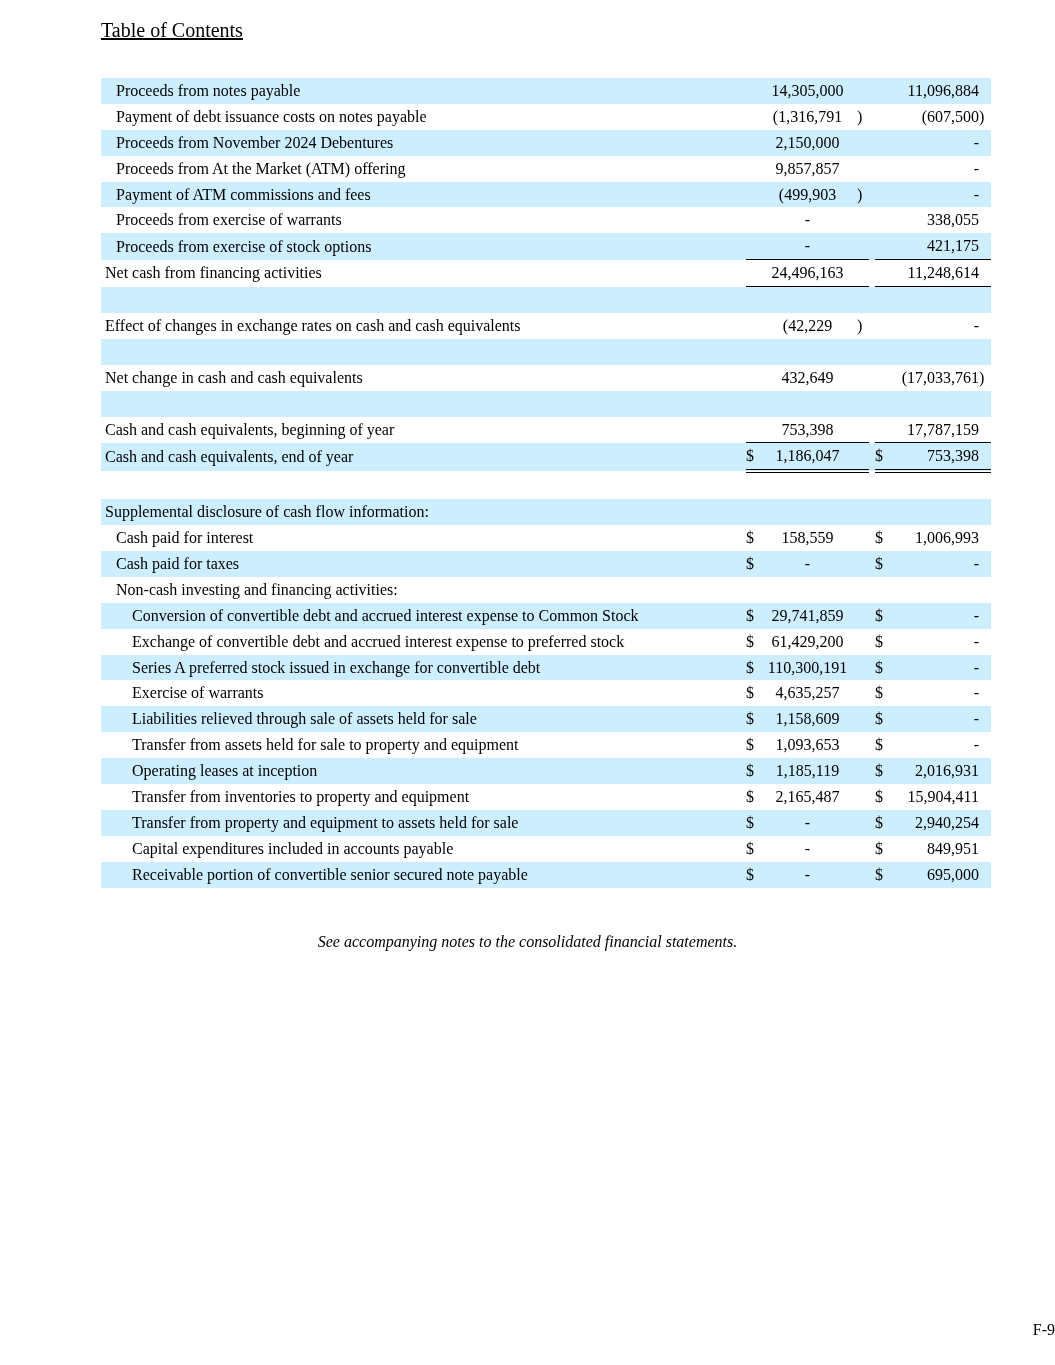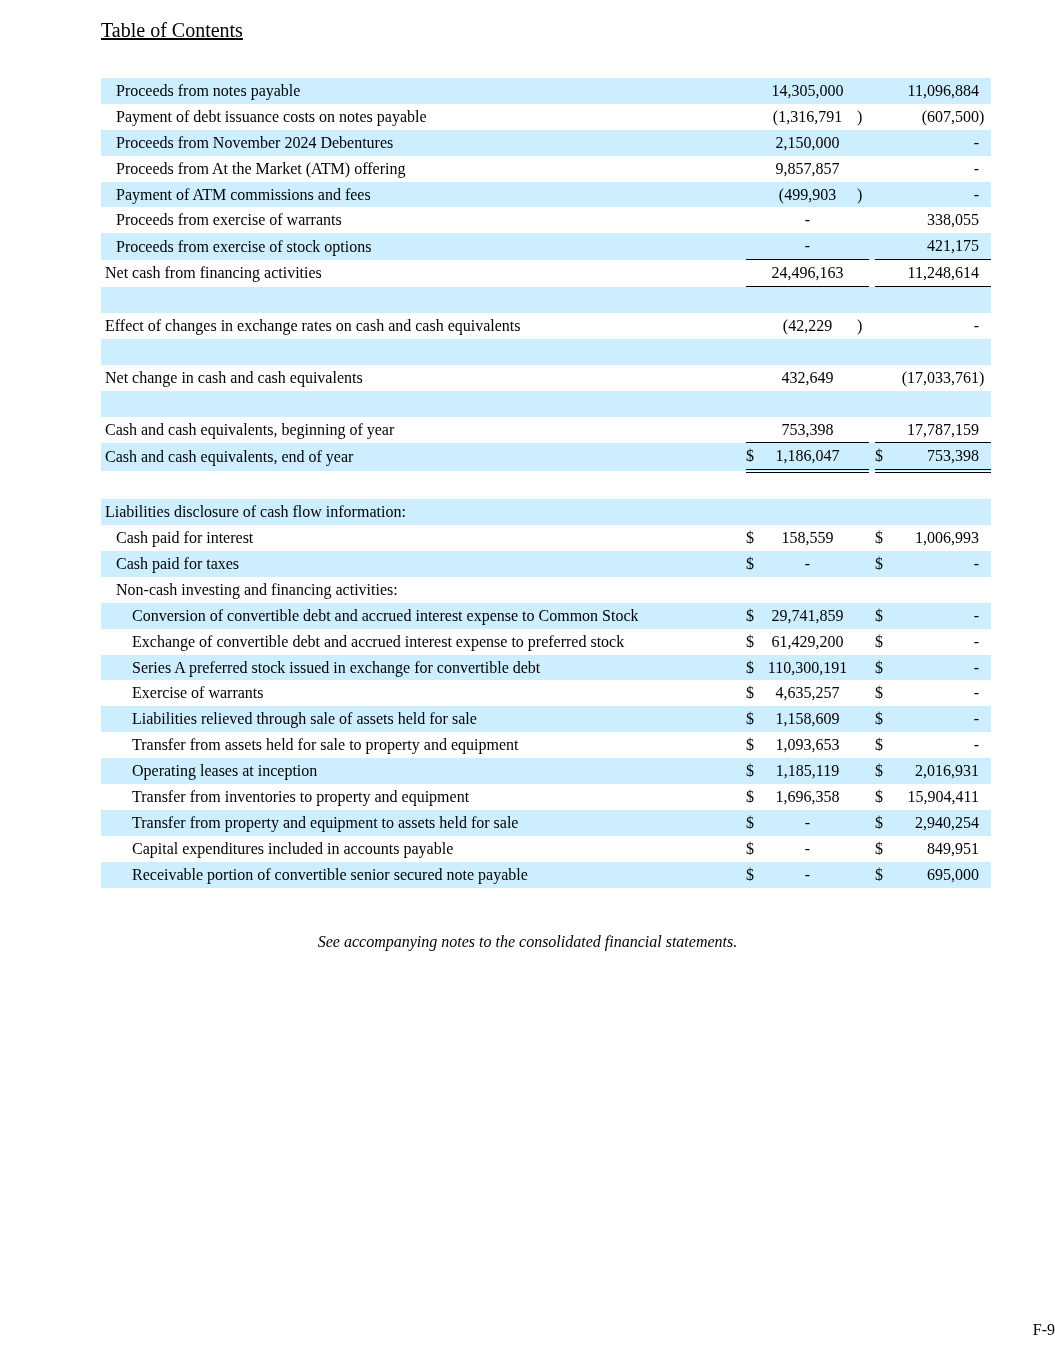--- a/index.html
+++ b/index.html
@@ -202,21 +202,21 @@
         <td class="gap"></td>
         <td class="cur"></td>
         <td class="amt a1"></td>
         <td class="paren"></td>
         <td class="sp"></td>
         <td class="cur"></td>
         <td class="amt a2"></td>
         <td class="paren"></td>
       </tr>
       <tr class="shade">
-        <td class="lbl ind0">Liabilities disclosure of cash flow information:</td>
+        <td class="lbl ind0">Supplemental disclosure of cash flow information:</td>
         <td class="gap"></td>
         <td class="cur"></td>
         <td class="amt a1"></td>
         <td class="paren"></td>
         <td class="sp"></td>
         <td class="cur"></td>
         <td class="amt a2"></td>
         <td class="paren"></td>
       </tr>
       <tr>
@@ -326,21 +326,21 @@
         <td class="paren"></td>
         <td class="sp"></td>
         <td class="cur">$</td>
         <td class="amt a2">2,016,931</td>
         <td class="paren"></td>
       </tr>
       <tr>
         <td class="lbl ind2">Transfer from inventories to property and equipment</td>
         <td class="gap"></td>
         <td class="cur">$</td>
-        <td class="amt a1">1,696,358</td>
+        <td class="amt a1">2,165,487</td>
         <td class="paren"></td>
         <td class="sp"></td>
         <td class="cur">$</td>
         <td class="amt a2">15,904,411</td>
         <td class="paren"></td>
       </tr>
       <tr class="shade">
         <td class="lbl ind2">Transfer from property and equipment to assets held for sale</td>
         <td class="gap"></td>
         <td class="cur">$</td>

